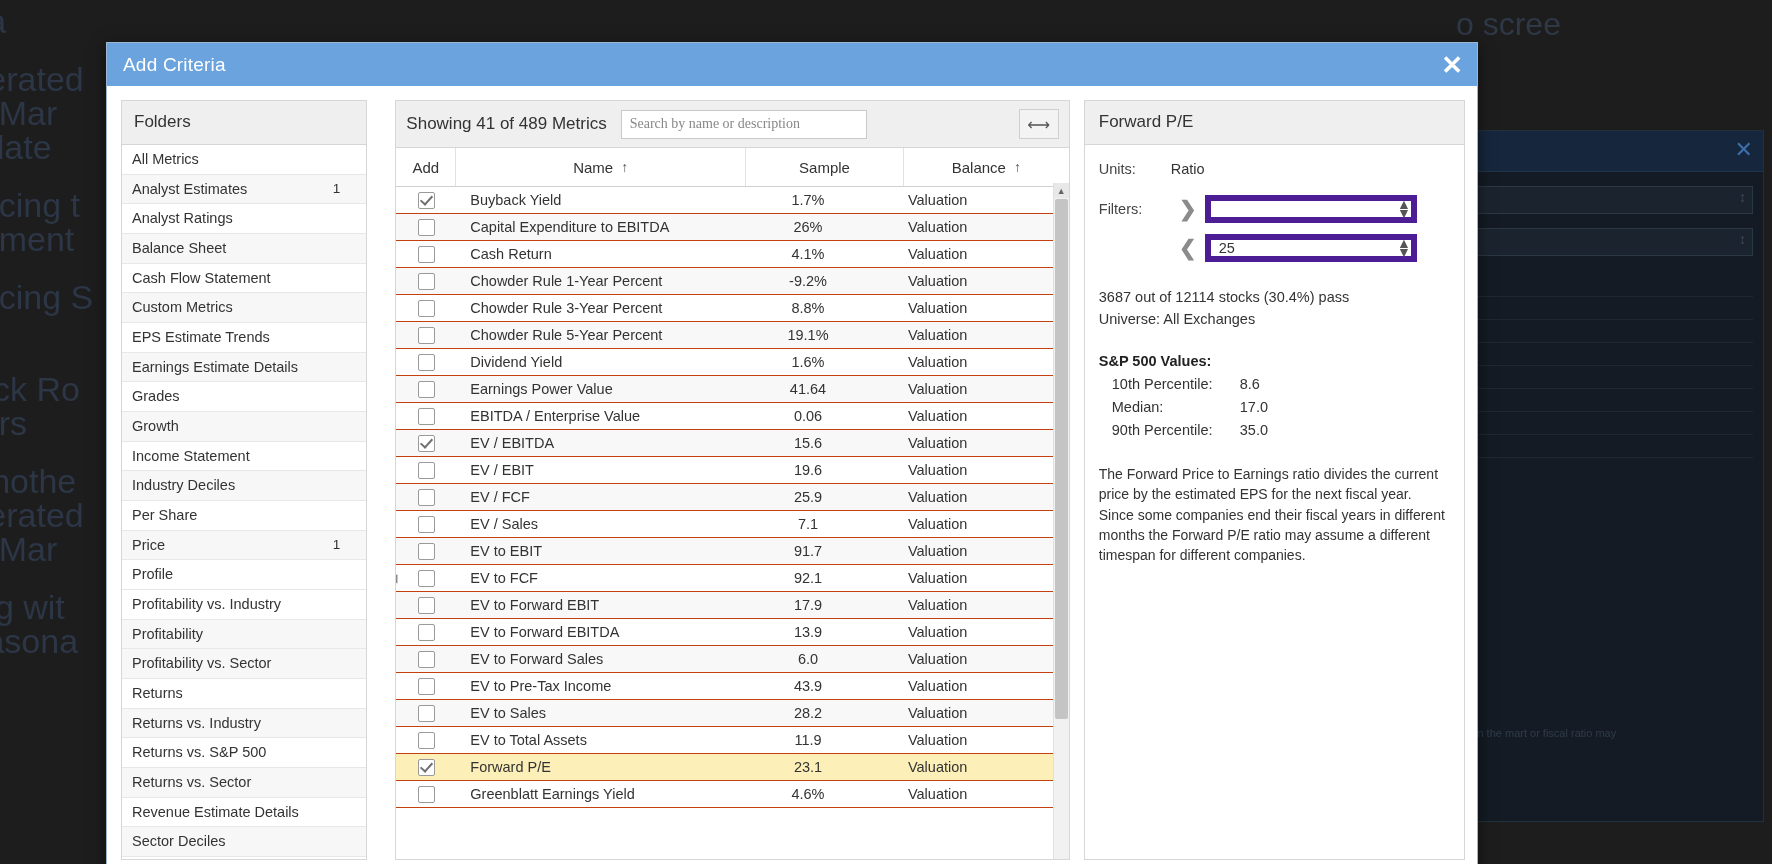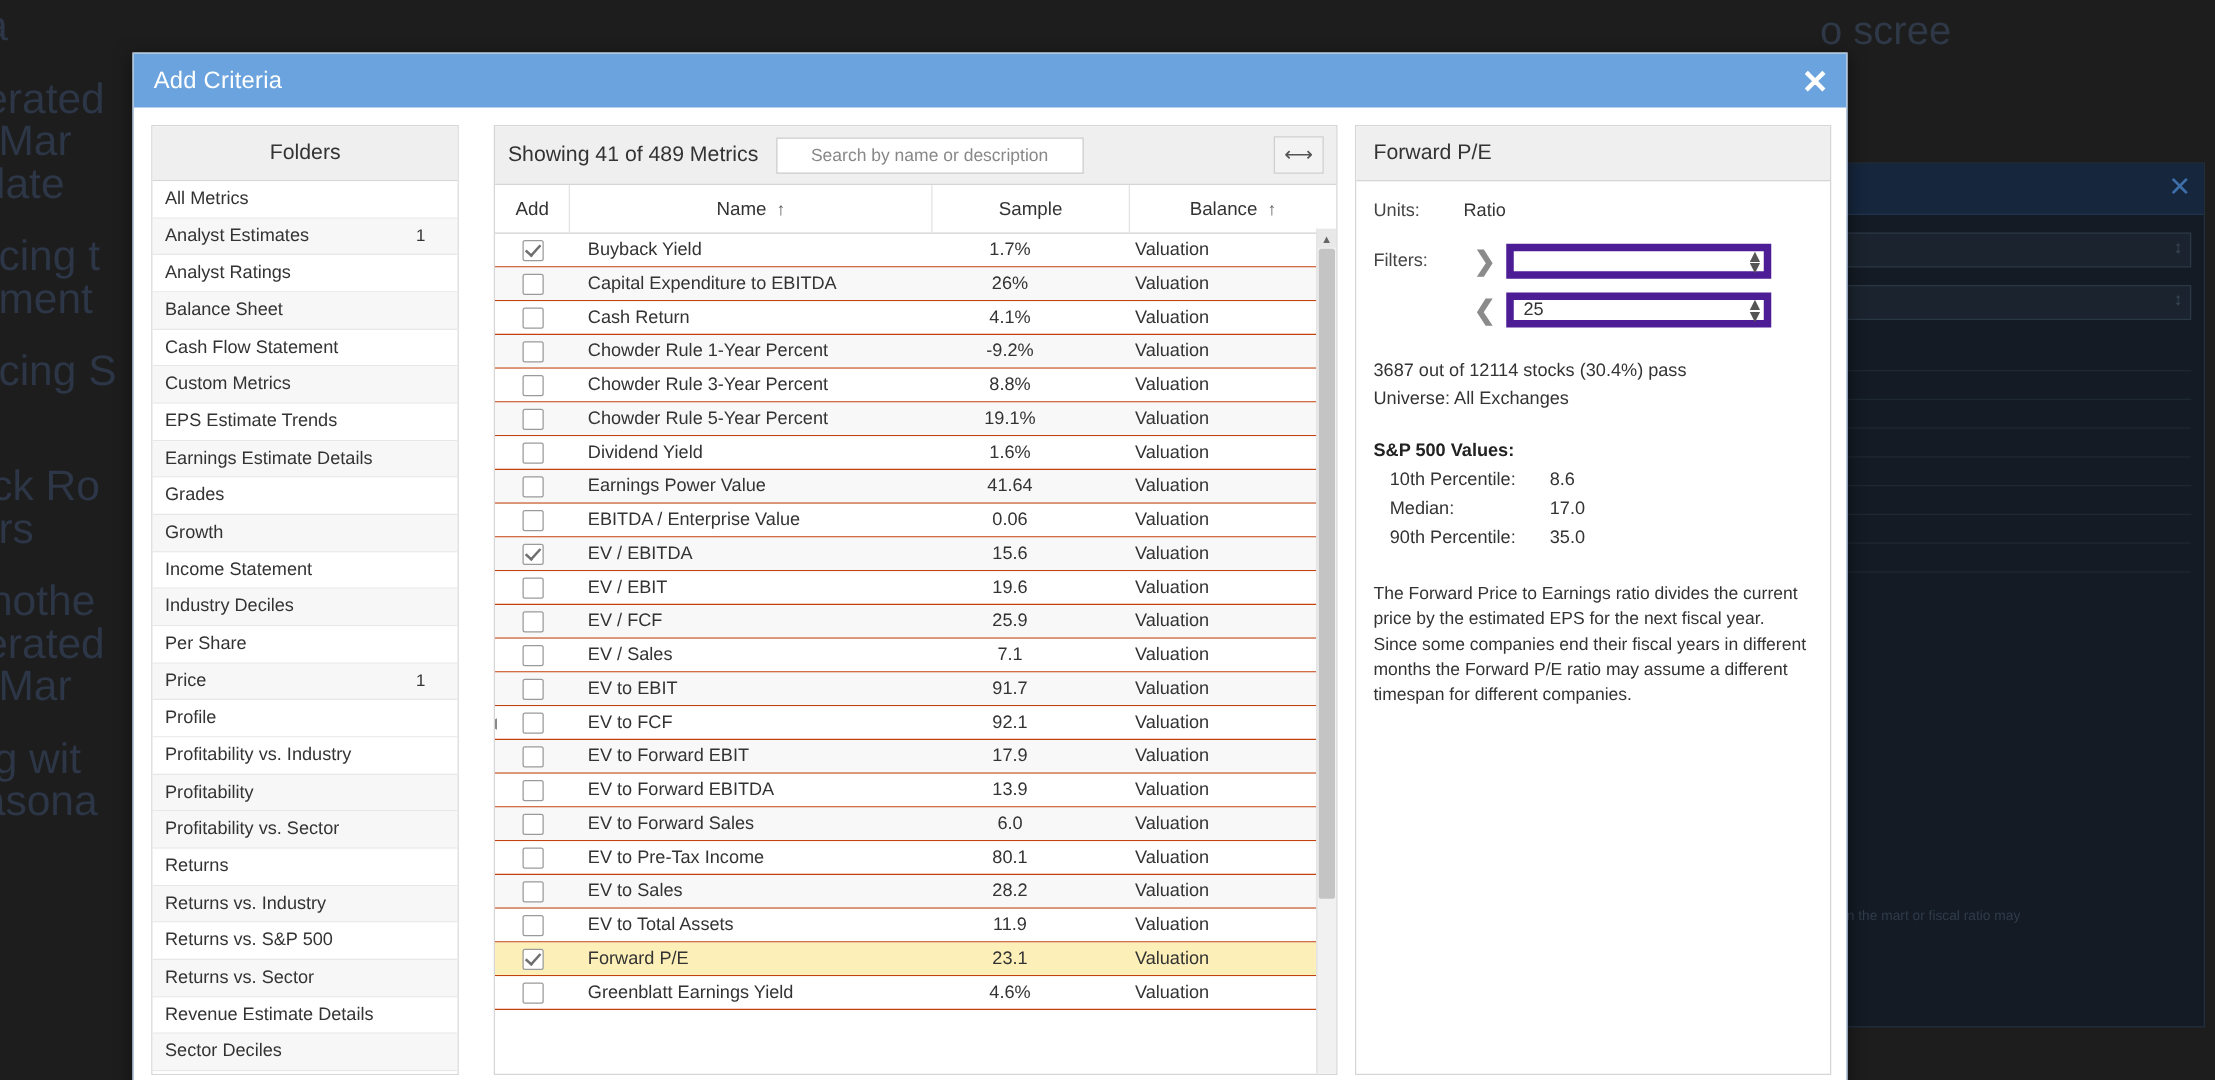--- a/index.html
+++ b/index.html
@@ -101,21 +101,20 @@
     background: #fff;
     height: 760px;
     overflow: hidden;
   }
   #folders-header {
     background: #efefef;
     border-bottom: 1px solid #d6d6d6;
     font-size: 17px;
     color: #333;
     padding: 11px 12px 12px 12px;
-    text-align: center;
   }
   .folder-item {
     font-size: 14.5px;
     color: #333;
     padding: 6px 10px 6px 10px;
     border-bottom: 1px solid #e7e7e7;
     display: flex; justify-content: space-between; align-items: center;
     background: #fff;
     cursor: pointer;
     line-height: 1.15;
@@ -148,22 +147,21 @@
   #search-input {
     flex: 0 0 auto;
     width: 246px;
     height: 29px;
     border: 1px solid #c9c9c9;
     background: #fff;
     font-size: 14px;
     color: #333;
     padding: 0 8px;
     box-sizing: border-box;
-    font-family: Liberation Sans, sans-serif;
-    text-align: center;
+    font-family: Liberation Serif, serif;
   }
   #search-input::placeholder { color: #888; }
   #expand-btn {
     margin-left: auto;
     width: 38px; height: 28px;
     background: #f3f3f3;
     border: 1px solid #cfcfcf;
     display: flex; align-items: center; justify-content: center;
     cursor: pointer;
     color: #555; font-size: 16px;
@@ -638,21 +636,21 @@
             </div>
             <div class="c-name">EV to Forward Sales</div>
             <div class="c-sample">6.0</div>
             <div class="c-folder">Valuation</div>
           </div>
           <div class="metric-row">
             <div class="c-add">
               <span class="cbox"></span>
             </div>
             <div class="c-name">EV to Pre-Tax Income</div>
-            <div class="c-sample">80.1</div>
+            <div class="c-sample">43.9</div>
             <div class="c-folder">Valuation</div>
           </div>
           <div class="metric-row alt">
             <div class="c-add">
               <span class="cbox"></span>
             </div>
             <div class="c-name">EV to Sales</div>
             <div class="c-sample">28.2</div>
             <div class="c-folder">Valuation</div>
           </div>

